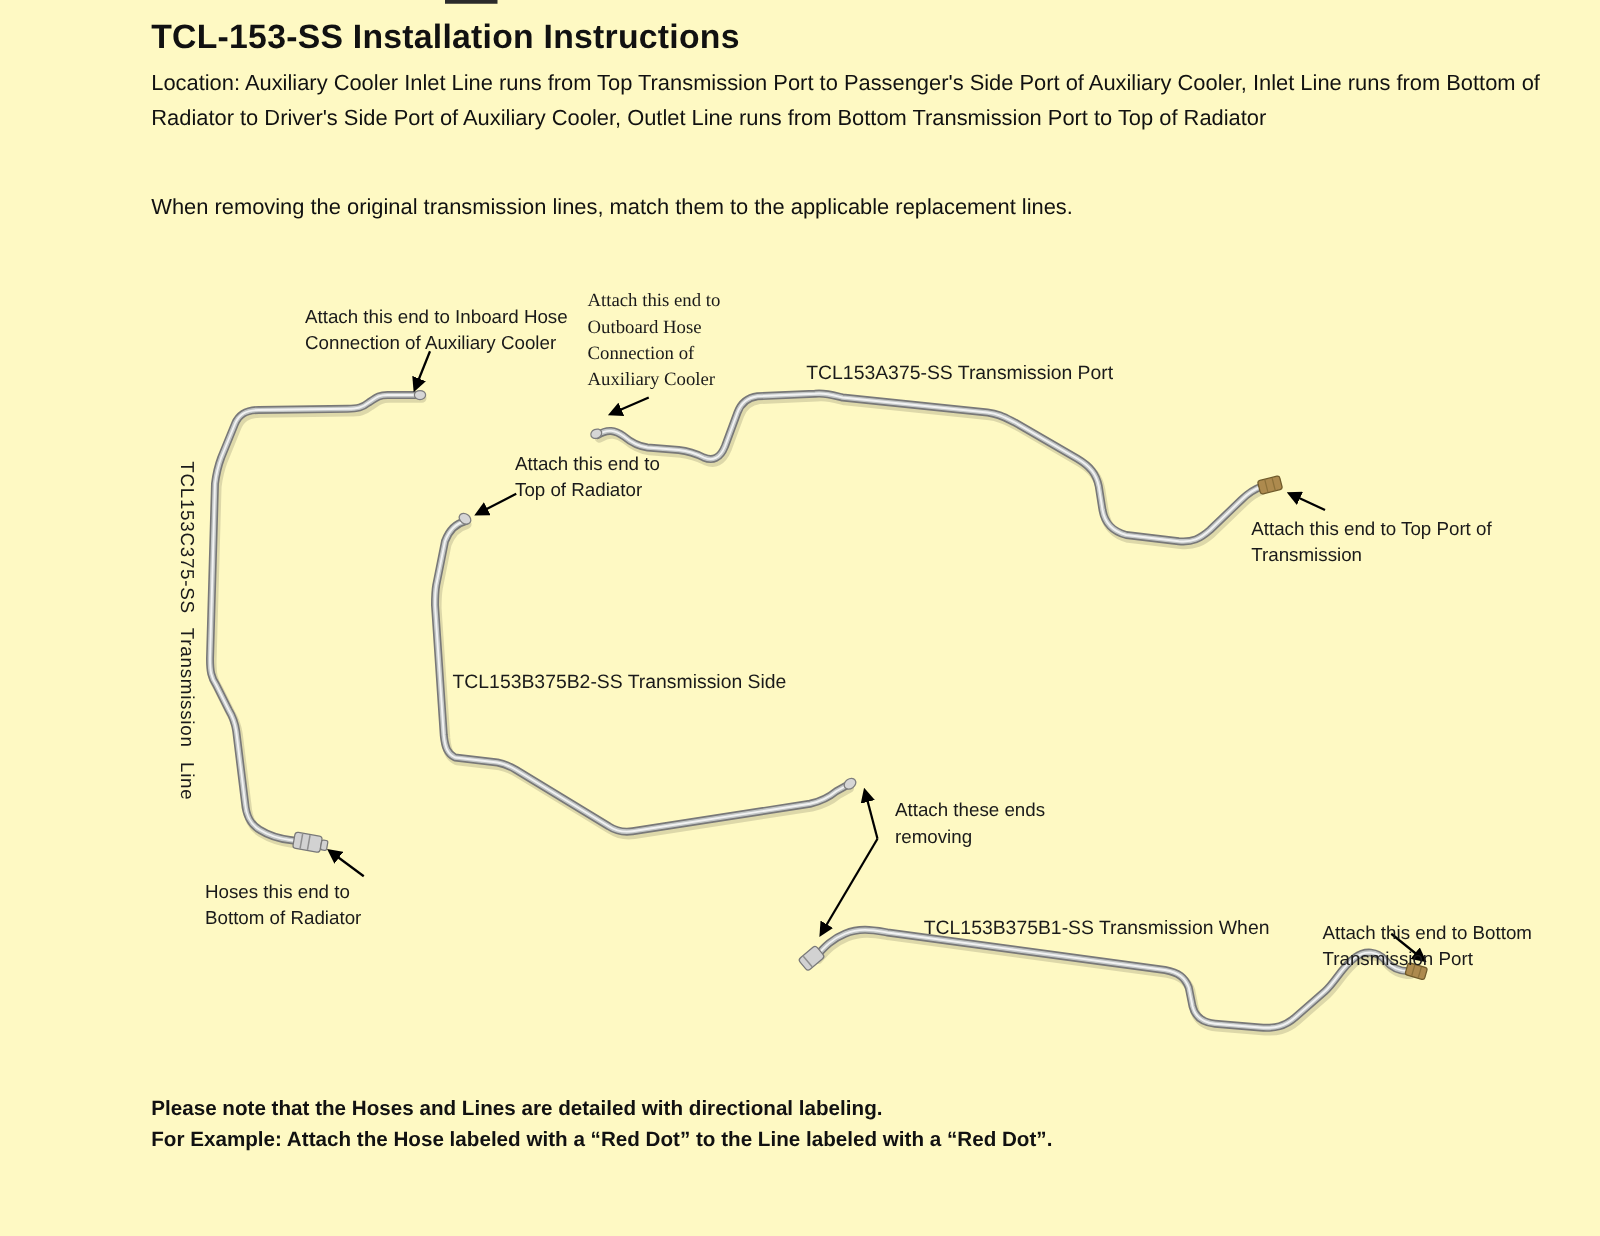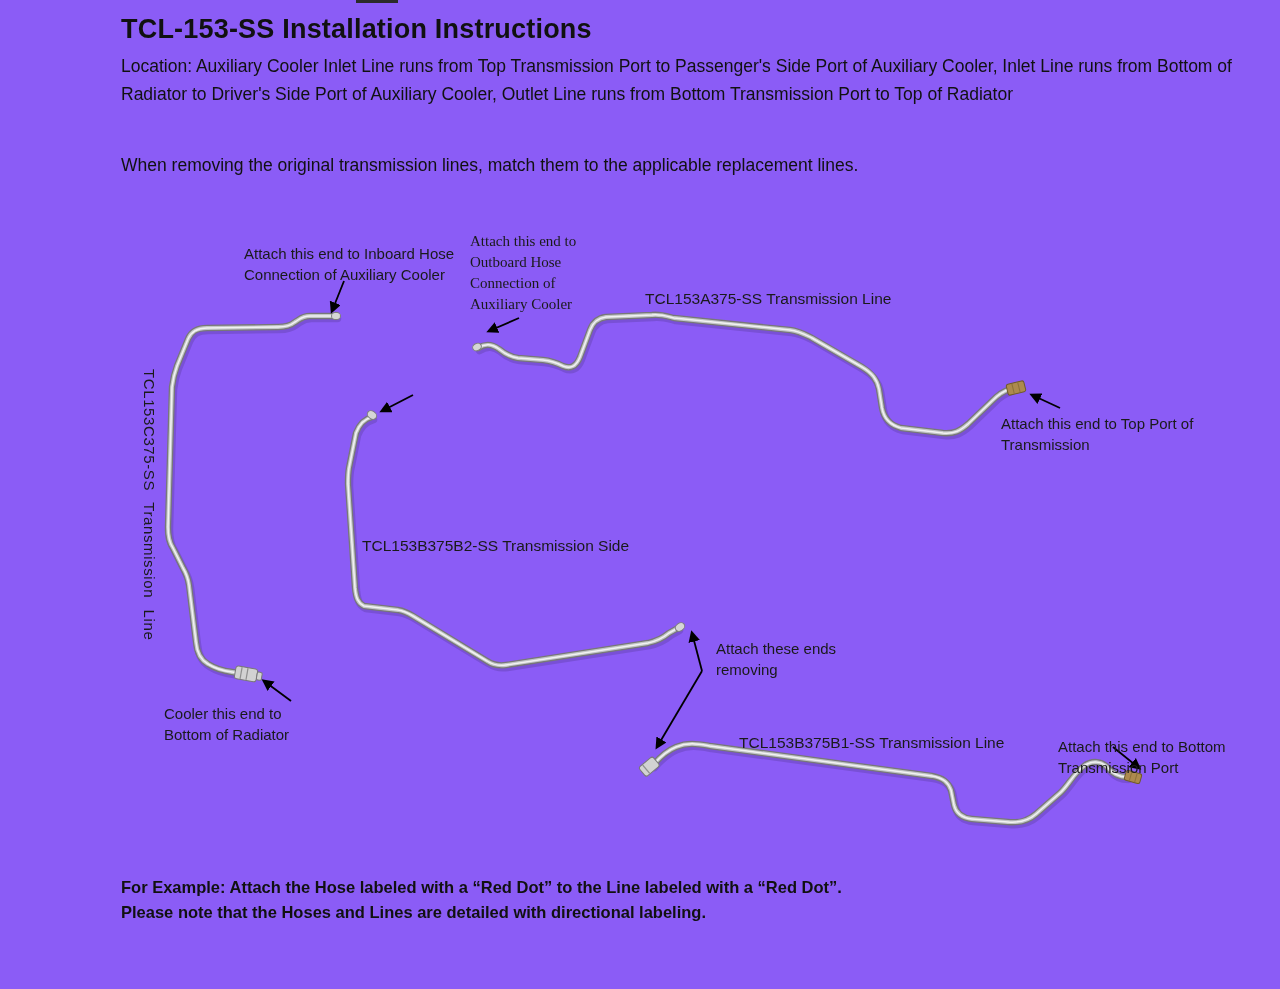--- a/index.html
+++ b/index.html
@@ -1,19 +1,19 @@
 <!DOCTYPE html>
 <html><head>
 <meta charset="utf-8">
 <style>
   html,body{margin:0;padding:0;background:#fff;}
   .page{
     position:relative;
     width:1280px;height:989px;
-    background:#8b5cf6;
+    background:#fef9c3;
     font-family:"Liberation Sans", sans-serif;
     color:#111;
     overflow:hidden;
   }
   .abs{position:absolute;}
   .doc-title{
     left:121px;top:14px;
     font-size:27px;font-weight:700;letter-spacing:.2px;
   }
   .location-par{
@@ -139,35 +139,36 @@
       <path class="arr" marker-end="url(#ah)" d="M702,671 L657,747"></path>
       <path class="arr" marker-end="url(#ah)" d="M291,701 L264,681"></path>
       <path class="arr" marker-end="url(#ah)" d="M1113,747 L1139,768"></path>
     </g>
   </svg>
 
   <div class="abs callout" style="left:244px;top:231px;width:215px;margin-top:12px;">Attach this end to Inboard Hose Connection of Auxiliary Cooler</div>
 
   <div class="abs callout" style="left:470px;top:231px;width:140px;font-family:Liberation Serif, serif;">Attach this end to Outboard Hose Connection of Auxiliary Cooler</div>
 
-  <div class="abs part-label" style="left:645px;top:290px;">TCL153A375-SS Transmission Line</div>
+  <div class="abs part-label" style="left:645px;top:290px;">TCL153A375-SS Transmission Port</div>
 
+  <div class="abs callout" style="left:412px;top:361px;width:140px;">Attach this end to Top of Radiator</div>
 
   <div class="abs callout" style="left:1001px;top:413px;width:196px;">Attach this end to Top Port of Transmission</div>
 
   <div class="abs vert-label">TCL153C375-SS Transmission Line</div>
 
   <div class="abs part-label" style="left:362px;top:537px;">TCL153B375B2-SS Transmission Side</div>
 
   <div class="abs callout" style="left:716px;top:638px;width:125px;">Attach these ends removing</div>
 
-  <div class="abs callout" style="left:164px;top:703px;width:152px;">Cooler this end to Bottom of Radiator</div>
+  <div class="abs callout" style="left:164px;top:703px;width:152px;">Hoses this end to Bottom of Radiator</div>
 
-  <div class="abs part-label" style="left:739px;top:734px;">TCL153B375B1-SS Transmission Line</div>
+  <div class="abs part-label" style="left:739px;top:734px;">TCL153B375B1-SS Transmission When</div>
 
   <div class="abs callout" style="left:1058px;top:736px;width:168px;">Attach this end to Bottom Transmission Port</div>
 
   <div class="abs footer">
+    <div>Please note that the Hoses and Lines are detailed with directional labeling.</div>
     <div>For Example: Attach the Hose labeled with a “Red Dot” to the Line labeled with a “Red Dot”.</div>
-    <div>Please note that the Hoses and Lines are detailed with directional labeling.</div>
   </div>
 
 </div>
 
 </body></html>

